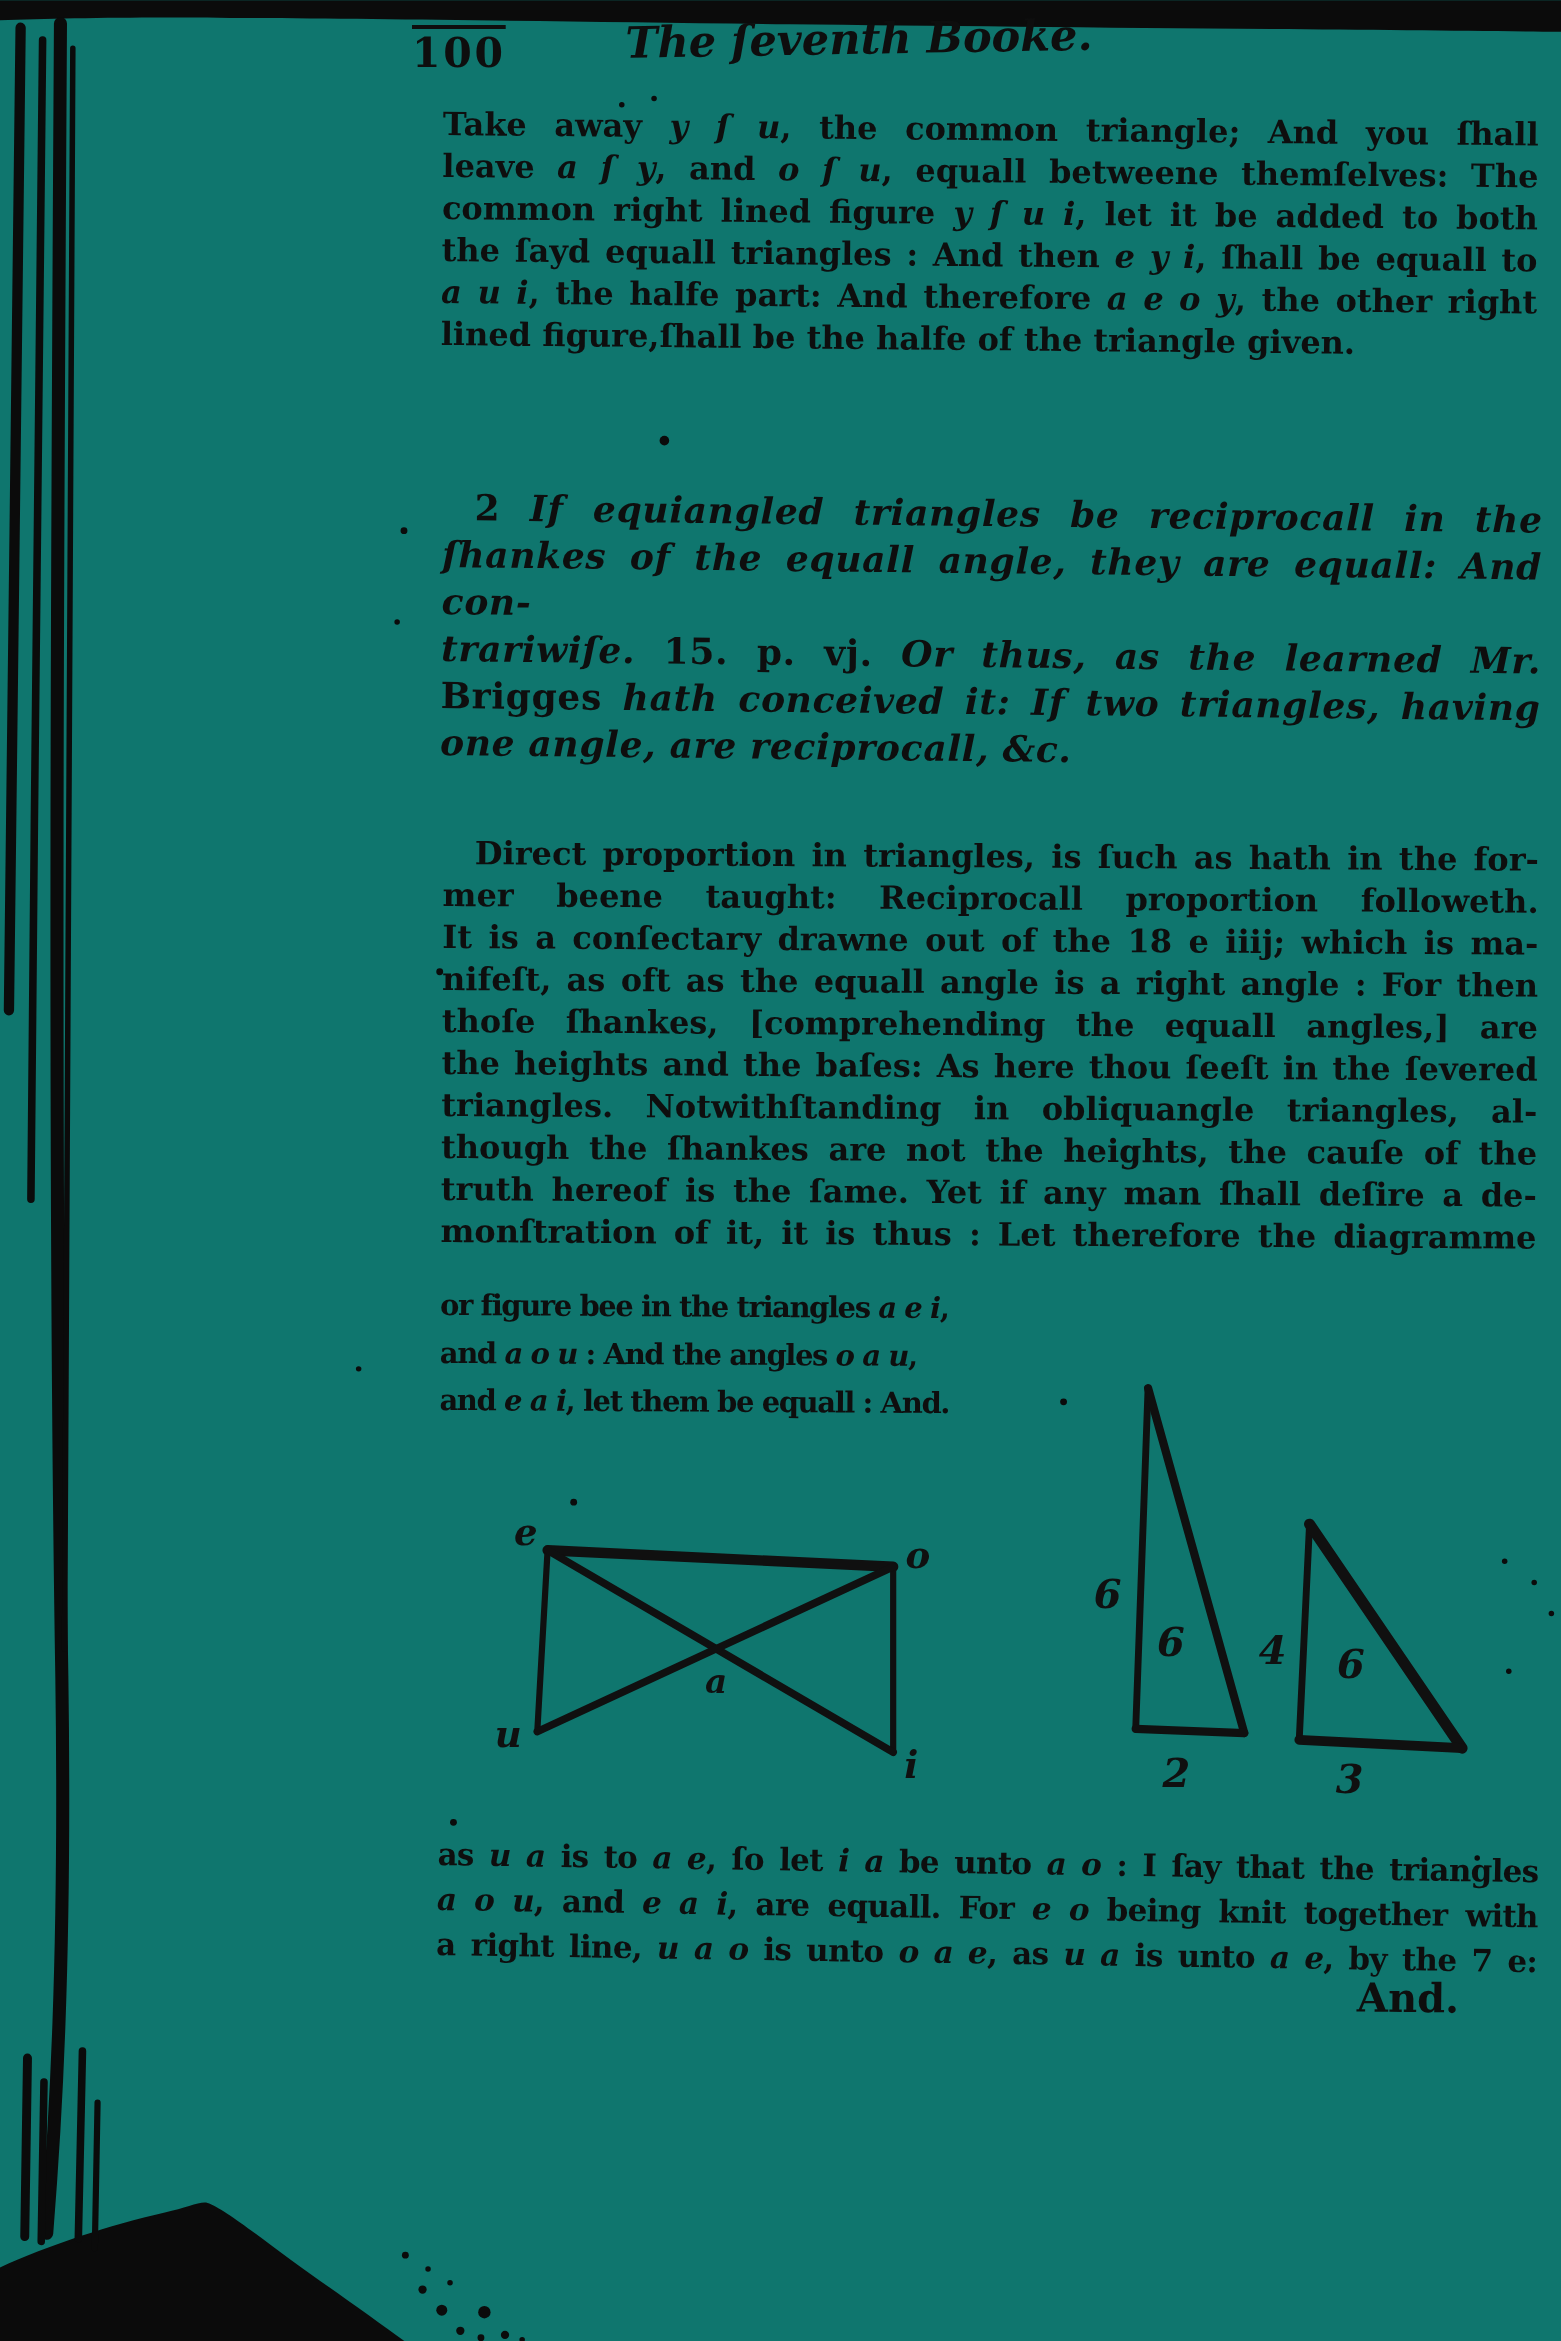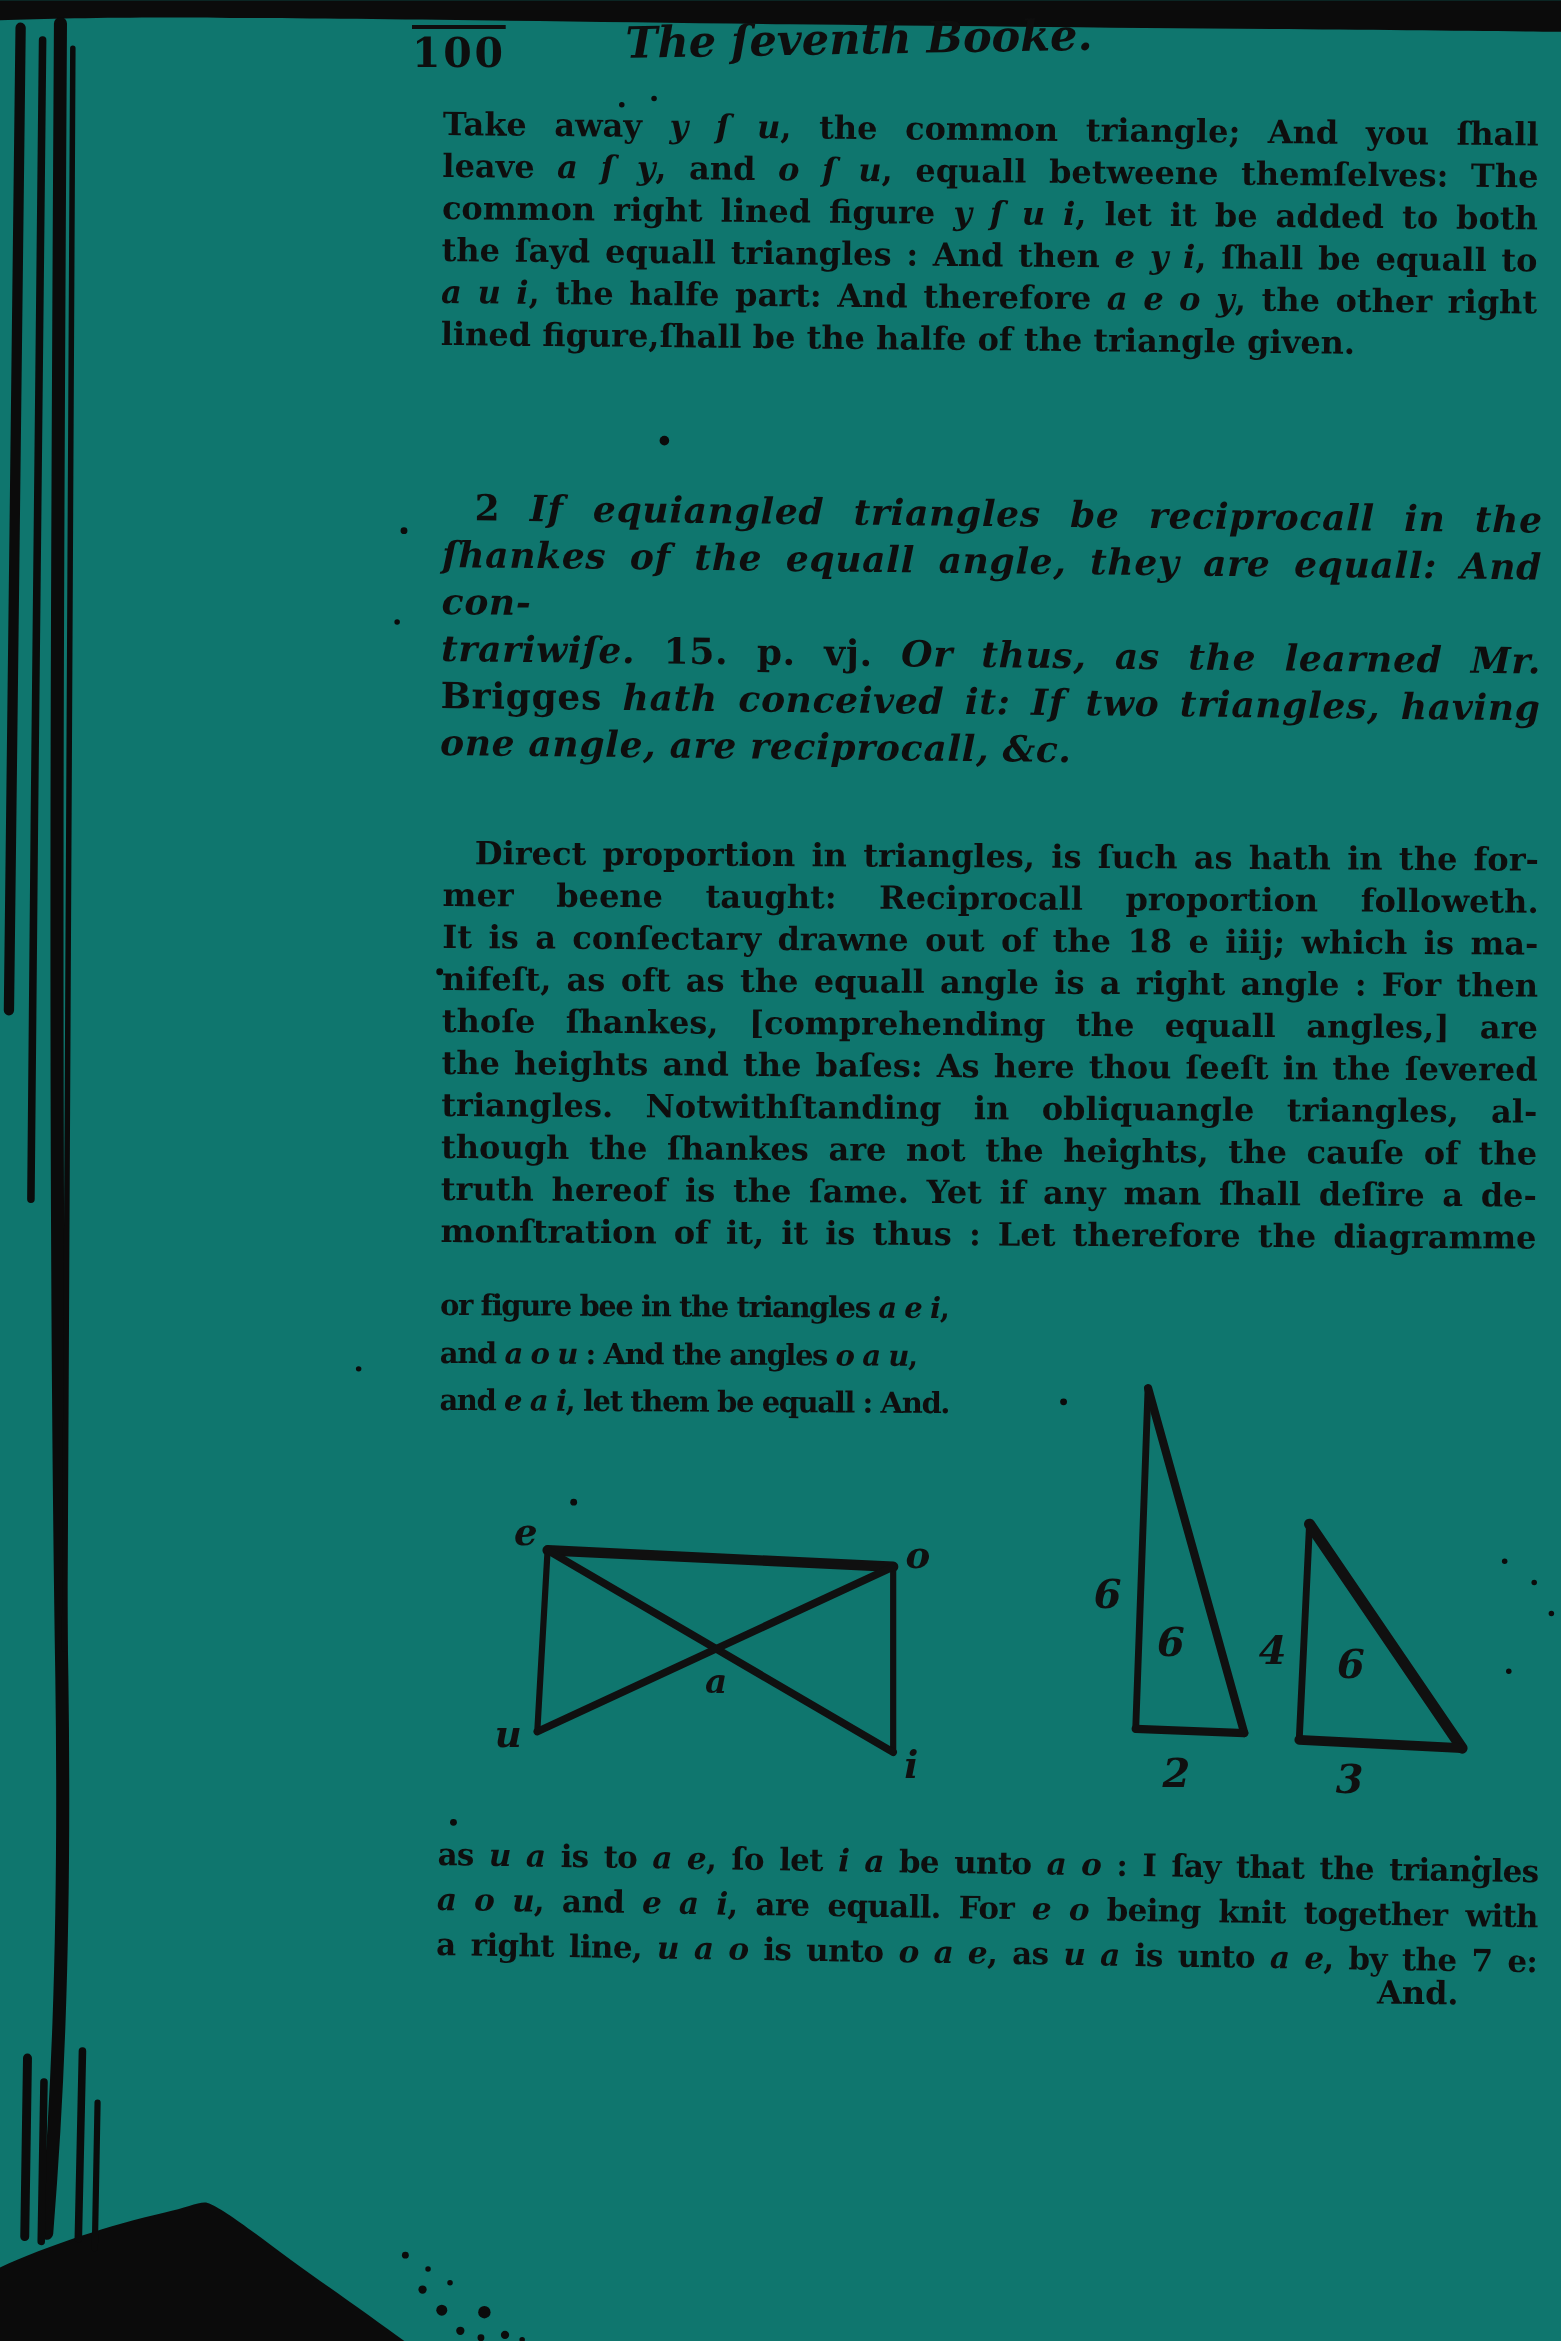--- a/index.html
+++ b/index.html
@@ -19,21 +19,21 @@
   .para .line.indent{text-indent:32px;}
   .alt{font-style:italic;}
   .p1{font-style:italic;}
   .p1 .alt{font-style:normal;}
   .p0{left:443px;top:103px;width:1096px;font-size:32px;line-height:42px;transform:rotate(0.55deg);}
   .p1{left:443px;top:484px;width:1100px;font-size:36px;line-height:47px;transform:rotate(0.65deg);letter-spacing:0.7px;}
   .p2{left:443px;top:832px;width:1096px;font-size:32px;line-height:42px;transform:rotate(0.35deg);}
   .p2 .line.short{width:550px;font-size:29px;letter-spacing:-1.4px;margin-top:5.5px;}
   .p2 .line.gap{margin-top:32px;}
   .p3{left:438px;top:1832px;width:1101px;font-size:31px;line-height:45px;letter-spacing:-0.7px;transform:rotate(0.9deg);}
-  .catchword{right:102px;top:1974px;font-size:32px;font-weight:bold;transform:rotate(0.6deg);}
+  .catchword{right:102px;top:1974px;font-size:40px;font-weight:bold;transform:rotate(0.6deg);}
   #diagram text{font-family:"DejaVu Serif","Liberation Serif",serif;font-style:italic;
                 font-weight:bold;fill:#101010;}
 </style>
 </head>
 <body>
 
 <div class="page">
 
   <svg id="artifacts" class="overlay" viewBox="0 0 2272 3408">
     <g fill="#0b0b0b" stroke="none">

